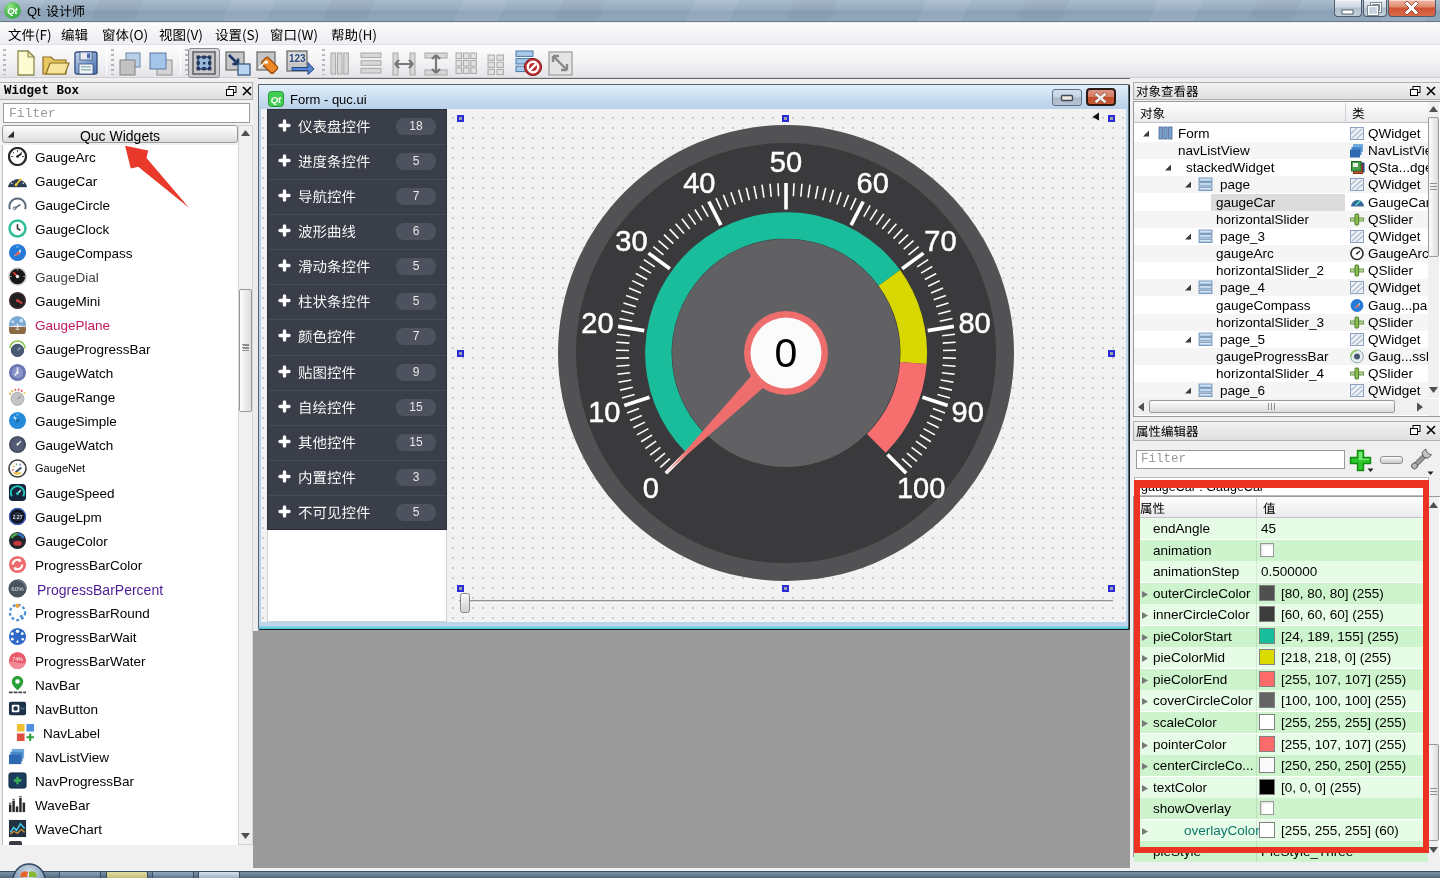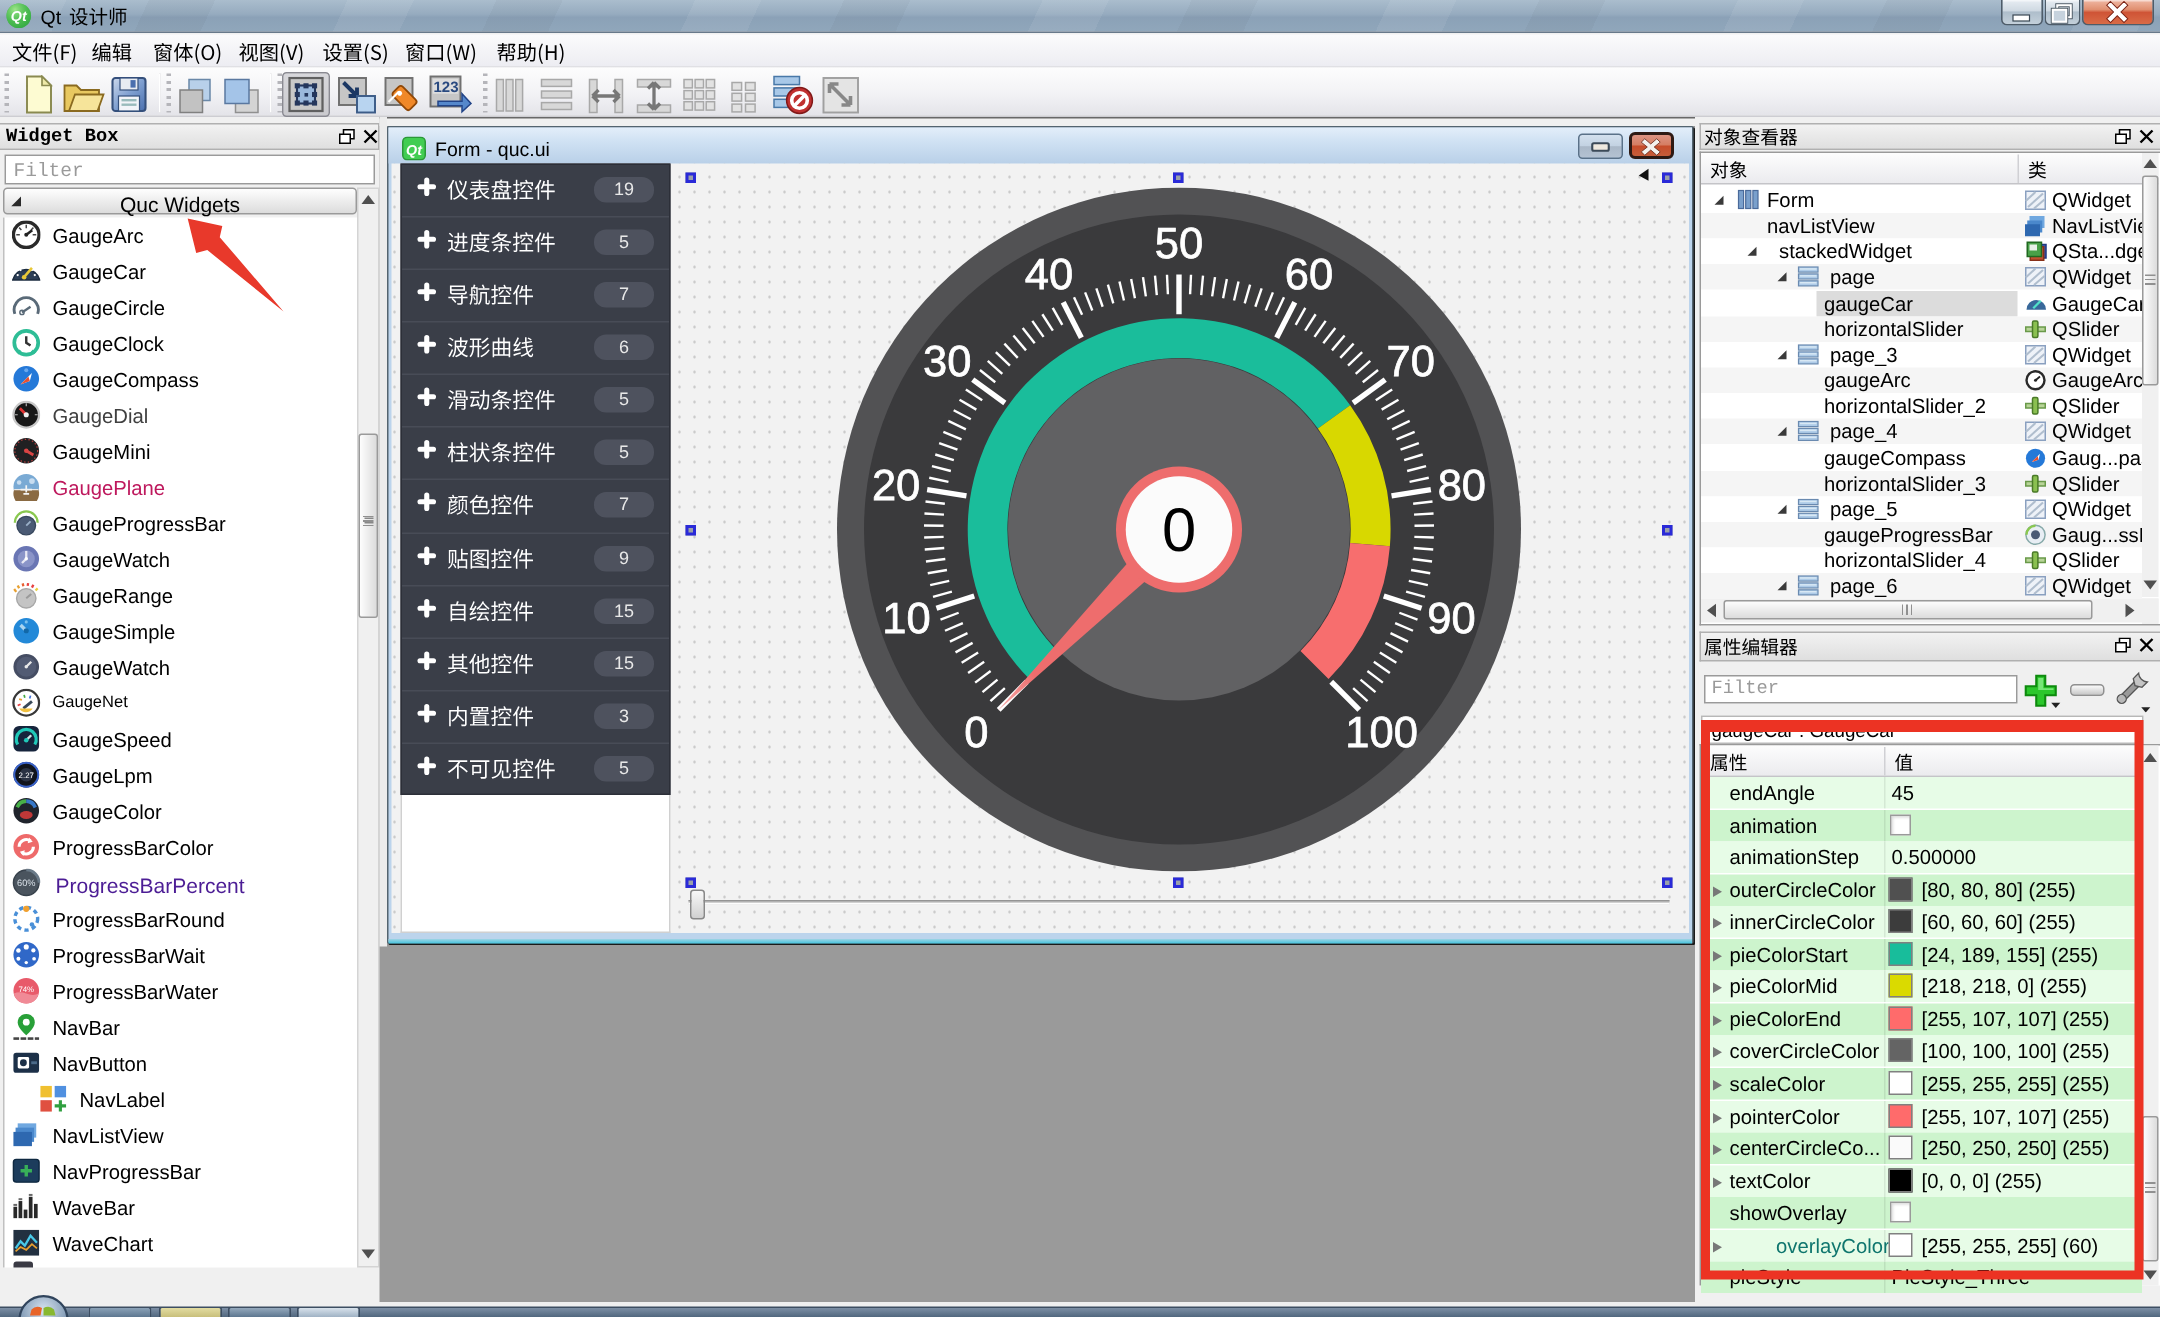--- a/index.html
+++ b/index.html
@@ -470,21 +470,21 @@
   </div>
 <div style="position:absolute;left:2px;top:699px;width:236px;height:20px">
     <svg width="19" height="19" viewBox="0 0 20 20" style="position:absolute;left:6px;top:0px">
       <rect x="1" y="3" width="18" height="14" rx="2" fill="#1c3048"></rect>
       <rect x="4" y="6" width="8" height="8" rx="1" fill="#fff"></rect>
       <circle cx="8" cy="10" r="2.4" fill="#1c3048"></circle>
       <rect x="13.5" y="9" width="4" height="2" fill="#4a6a8a"></rect>
     </svg>
     <div style="position:absolute;left:33px;top:2.5px;font-size:13.5px;color:#000">NavButton</div>
   </div>
-<div style="position:absolute;left:20px;top:723px;width:272px;height:20px">
+<div style="position:absolute;left:10px;top:723px;width:272px;height:20px">
     <svg width="19" height="19" viewBox="0 0 20 20" style="position:absolute;left:6px;top:0px">
       <rect x="1" y="1" width="8" height="8" fill="#f0c030"></rect>
       <rect x="11" y="1" width="8" height="8" fill="#5090e0"></rect>
       <rect x="1" y="11" width="8" height="8" fill="#e05040"></rect>
       <path d="M15 11 L15 19 M11 15 L19 15" stroke="#30a040" stroke-width="2.2"></path>
     </svg>
     <div style="position:absolute;left:33px;top:2.5px;font-size:13.5px;color:#000">NavLabel</div>
   </div>
 <div style="position:absolute;left:2px;top:747px;width:236px;height:20px">
     <svg width="19" height="19" viewBox="0 0 20 20" style="position:absolute;left:6px;top:0px">
@@ -547,21 +547,21 @@
     </svg></div>
 <div style="position:absolute;left:261px;top:109px;width:865px;height:513px;background:#f2f2f2;background-image:radial-gradient(circle,#cbcbcb 0.75px,rgba(0,0,0,0) 1px);background-size:10px 10px;background-position:7px 4px"></div>
 <div style="position:absolute;left:267px;top:109px;width:180px;height:421px;background:#3a3e48;border:1px solid #2c2f38"></div>
 <div style="position:absolute;left:268px;top:109px;width:178px;height:35px;"></div>
 <div class="abs" style="left:278px;top:118px;width:13px;height:13px"><svg width="13" height="13">
       <path d="M6.5 2 L6.5 11 M2 6.5 L11 6.5" stroke="#fff" stroke-width="3.4" stroke-linecap="round"></path>
     </svg></div>
 <svg style="position:absolute;left:298px;top:116px;" width="74" height="21" viewBox="0 -16 74 21">
     <path d="M7.83 -11.4115C8.4825 -10.469000000000001 9.1785 -9.193 9.4685 -8.4245L10.382 -8.9465C10.092 -9.715 9.367 -10.933 8.714500000000001 -11.8465ZM12.151 -11.339C11.629000000000001 -8.236 10.817 -5.524500000000001 9.164 -3.3930000000000002C7.714 -5.4085 6.844 -8.047500000000001 6.322 -11.121500000000001L5.2780000000000005 -10.962C5.8870000000000005 -7.54 6.8295 -4.6835 8.41 -2.5085C7.279000000000001 -1.334 5.829000000000001 -0.377 3.9295 0.3335C4.147 0.551 4.4515 0.9425 4.582 1.1745C6.452500000000001 0.435 7.917000000000001 -0.522 9.0625 -1.6820000000000002C10.1645 -0.4495 11.513 0.522 13.224 1.189C13.398000000000001 0.899 13.746 0.464 14.007000000000001 0.24650000000000002C12.296000000000001 -0.36250000000000004 10.933 -1.3195000000000001 9.845500000000001 -2.552C11.701500000000001 -4.843 12.6295 -7.772 13.2385 -11.150500000000001ZM3.857 -12.122C3.0450000000000004 -9.918000000000001 1.6965000000000001 -7.743 0.261 -6.3365C0.464 -6.090000000000001 0.7685000000000001 -5.524500000000001 0.8845000000000001 -5.2635000000000005C1.3920000000000001 -5.7855 1.885 -6.394500000000001 2.349 -7.047000000000001V1.131H3.3930000000000002V-8.685500000000001C3.9730000000000003 -9.686 4.4805 -10.7445 4.901000000000001 -11.8175Z M18.154 1.1455C18.4875 0.928 19.024 0.7395 23.069499999999998 -0.551C23.011499999999998 -0.783 22.924500000000002 -1.2035 22.8955 -1.508L19.3575 -0.4495V-3.6395000000000004C20.2275 -4.234 21.0105 -4.8865 21.634 -5.5825000000000005C22.765 -2.5375 24.795 -0.3335 27.7965 0.667C27.956000000000003 0.377 28.275 -0.043500000000000004 28.521500000000003 -0.2755C27.086 -0.6960000000000001 25.8535 -1.4065 24.853 -2.349C25.7665 -2.9145000000000003 26.825000000000003 -3.6685000000000003 27.666 -4.3790000000000004L26.767000000000003 -5.017C26.129 -4.3935 25.114 -3.6105 24.244 -3.0015C23.606 -3.7555 23.084 -4.625500000000001 22.707 -5.5825000000000005H28.043V-6.525H22.272V-7.8155H26.941000000000003V-8.714500000000001H22.272V-9.947000000000001H27.579V-10.8895H22.272V-12.180000000000001H21.17V-10.8895H16.0225V-9.947000000000001H21.17V-8.714500000000001H16.762V-7.8155H21.17V-6.525H15.4425V-5.5825000000000005H20.2565C18.879 -4.3500000000000005 16.82 -3.2335000000000003 15.022 -2.6535C15.254 -2.436 15.573 -2.0300000000000002 15.747 -1.7690000000000001C16.559 -2.059 17.4145 -2.4650000000000003 18.241 -2.9435000000000002V-0.7975C18.241 -0.2175 17.922 0.029 17.6755 0.1595C17.8495 0.3915 18.0815 0.8845000000000001 18.154 1.1455Z M34.655 -6.1770000000000005C35.467 -5.7565 36.482 -5.104 36.975 -4.640000000000001L37.525999999999996 -5.336C37.033 -5.800000000000001 36.0035 -6.409000000000001 35.206 -6.8005ZM35.728 -12.325000000000001C35.6265 -11.977 35.438 -11.4985 35.2495 -11.092500000000001H32.074V-8.5405L32.0595 -7.9750000000000005H29.7395V-7.018000000000001H31.9145C31.697 -6.133500000000001 31.1895 -5.234500000000001 30.073 -4.524C30.305 -4.3790000000000004 30.711 -3.9730000000000003 30.8705 -3.7555C32.2045 -4.625500000000001 32.7845 -5.829000000000001 33.0165 -7.018000000000001H39.7445V-5.3215C39.7445 -5.162 39.6865 -5.104 39.4835 -5.104C39.295 -5.0895 38.628 -5.0895 37.932 -5.104C38.091499999999996 -4.843 38.2365 -4.4515 38.28 -4.176C39.266 -4.176 39.903999999999996 -4.176 40.295500000000004 -4.335500000000001C40.7015 -4.495 40.832 -4.785 40.832 -5.307V-7.018000000000001H42.862V-7.9750000000000005H40.832V-11.092500000000001H36.424L36.9025 -12.093ZM34.7565 -9.3815C35.525 -9.0045 36.453 -8.41 36.9025 -7.9750000000000005H33.147L33.161500000000004 -8.526V-10.1935H39.7445V-7.9750000000000005H36.9315L37.4825 -8.642000000000001C37.004 -9.0915 36.0615 -9.657 35.293 -10.005ZM31.291 -3.7845V-0.2175H29.6525V0.754H42.8475V-0.2175H41.2235V-3.7845ZM32.306 -0.2175V-2.9000000000000004H34.249V-0.2175ZM35.2495 -0.2175V-2.9000000000000004H37.1925V-0.2175ZM38.2075 -0.2175V-2.9000000000000004H40.165V-0.2175Z M53.5775 -8.018500000000001C54.491 -7.192 55.7235 -6.0175 56.318 -5.3505L57.0285 -6.061C56.3905 -6.713500000000001 55.158 -7.83 54.2445 -8.613000000000001ZM51.620000000000005 -8.5985C50.9385 -7.641500000000001 49.88 -6.67 48.865 -6.0175C49.068 -5.829000000000001 49.416 -5.394 49.5465 -5.191C50.5905 -5.945 51.794 -7.1195 52.577 -8.2505ZM45.878 -12.194500000000001V-9.367H44.1235V-8.3375H45.878V-4.872C45.153 -4.625500000000001 44.486 -4.4225 43.964 -4.263L44.2105 -3.1755L45.878 -3.7845V-0.232C45.878 -0.029 45.8055 0.029 45.6315 0.029C45.4575 0.043500000000000004 44.892 0.043500000000000004 44.2685 0.029C44.4135 0.319 44.544 0.7685000000000001 44.573 1.0295C45.4865 1.044 46.0665 1.0005 46.4 0.8410000000000001C46.7625 0.667 46.893 0.36250000000000004 46.893 -0.232V-4.147L48.459 -4.7125L48.285 -5.713L46.893 -5.220000000000001V-8.3375H48.401V-9.367H46.893V-12.194500000000001ZM48.314 -0.29000000000000004V0.6815H57.478V-0.29000000000000004H53.4905V-3.9295H56.4485V-4.901000000000001H49.4885V-3.9295H52.3885V-0.29000000000000004ZM52.025999999999996 -11.9335C52.229 -11.484 52.4755 -10.904 52.6495 -10.425500000000001H48.8215V-7.888000000000001H49.8075V-9.4685H56.289V-8.033000000000001H57.333V-10.425500000000001H53.824C53.65 -10.933 53.331 -11.629000000000001 53.041 -12.194500000000001Z M62.5965 -4.944500000000001V-3.886H66.758V1.1600000000000001H67.8455V-3.886H71.8185V-4.944500000000001H67.8455V-8.149000000000001H71.1805V-9.207500000000001H67.8455V-12.006H66.758V-9.207500000000001H64.815C65.0035 -9.860000000000001 65.163 -10.556000000000001 65.308 -11.2375L64.264 -11.455C63.9305 -9.5555 63.3215 -7.6850000000000005 62.4805 -6.4815000000000005C62.7415 -6.351 63.2055 -6.090000000000001 63.408500000000004 -5.9305C63.8 -6.5395 64.1625 -7.308000000000001 64.467 -8.149000000000001H66.758V-4.944500000000001ZM61.886 -12.122C61.103 -9.932500000000001 59.827 -7.7575 58.464 -6.3365C58.6525 -6.090000000000001 58.9715 -5.524500000000001 59.0875 -5.2635000000000005C59.5515 -5.7565 59.9865 -6.3365 60.4215 -6.96V1.131H61.4655V-8.656500000000001C62.0165 -9.6715 62.5095 -10.7445 62.9155 -11.8175Z" fill="#ffffff"></path>
   </svg>
-<div style="position:absolute;left:396px;top:118px;width:40px;height:17px;background:#4e525e;border-radius:8px;color:#e8e8e8;font-size:12px;text-align:center;line-height:17px">19</div>
+<div style="position:absolute;left:396px;top:118px;width:40px;height:17px;background:#4e525e;border-radius:8px;color:#e8e8e8;font-size:12px;text-align:center;line-height:17px">18</div>
 <div style="position:absolute;left:268px;top:144px;width:178px;height:35px;border-top:1px solid #484c57;"></div>
 <div class="abs" style="left:278px;top:153px;width:13px;height:13px"><svg width="13" height="13">
       <path d="M6.5 2 L6.5 11 M2 6.5 L11 6.5" stroke="#fff" stroke-width="3.4" stroke-linecap="round"></path>
     </svg></div>
 <svg style="position:absolute;left:298px;top:151px;" width="74" height="21" viewBox="0 -16 74 21">
     <path d="M1.1745 -11.281C1.9720000000000002 -10.556000000000001 2.9435000000000002 -9.4975 3.3930000000000002 -8.8305L4.234 -9.5265C3.7555 -10.1645 2.7550000000000003 -11.165000000000001 1.9575 -11.8755ZM10.440000000000001 -11.8755V-9.541H8.047500000000001V-11.8755H6.9745V-9.541H4.915500000000001V-8.497H6.9745V-6.8005L6.9455 -5.9015H4.8285V-4.8575H6.8295C6.612 -3.7555 6.133500000000001 -2.6825 5.046 -1.856C5.2780000000000005 -1.6965000000000001 5.684 -1.2905 5.829000000000001 -1.073C7.1195 -2.059 7.6850000000000005 -3.4655 7.902500000000001 -4.8575H10.440000000000001V-1.1600000000000001H11.5275V-4.8575H13.688V-5.9015H11.5275V-8.497H13.398000000000001V-9.541H11.5275V-11.8755ZM8.047500000000001 -8.497H10.440000000000001V-5.9015H8.018500000000001L8.047500000000001 -6.7860000000000005ZM3.7990000000000004 -6.931H0.7250000000000001V-5.916H2.726V-1.7545000000000002C2.0735 -1.508 1.3195000000000001 -0.87 0.551 -0.029L1.276 0.9570000000000001C2.0300000000000002 -0.029 2.7405 -0.8845000000000001 3.2335000000000003 -0.8845000000000001C3.5525 -0.8845000000000001 4.016500000000001 -0.406 4.625500000000001 -0.029C5.626 0.609 6.844 0.7685000000000001 8.642000000000001 0.7685000000000001C10.0195 0.7685000000000001 12.6295 0.6815 13.659 0.6235C13.6735 0.3045 13.8475 -0.2175 13.978000000000002 -0.5075000000000001C12.5715 -0.34800000000000003 10.382 -0.232 8.671000000000001 -0.232C7.032500000000001 -0.232 5.814500000000001 -0.3335 4.8575 -0.928C4.3790000000000004 -1.2325000000000002 4.0745000000000005 -1.508 3.7990000000000004 -1.6675Z M20.097 -9.338000000000001V-8.076500000000001H17.7625V-7.1775H20.097V-4.7705H25.7375V-7.1775H28.0865V-8.076500000000001H25.7375V-9.338000000000001H24.6645V-8.076500000000001H21.141V-9.338000000000001ZM24.6645 -7.1775V-5.6405H21.141V-7.1775ZM25.4765 -2.9435000000000002C24.8385 -2.1895000000000002 23.939500000000002 -1.595 22.8955 -1.131C21.866 -1.6095000000000002 21.025 -2.2185 20.416 -2.9435000000000002ZM17.9655 -3.8425000000000002V-2.9435000000000002H19.8505L19.3575 -2.7405C19.951999999999998 -1.9285 20.7495 -1.247 21.7065 -0.6815C20.3435 -0.24650000000000002 18.821 0.0145 17.284 0.14500000000000002C17.4435 0.3915 17.6465 0.812 17.719 1.073C19.5315 0.87 21.3005 0.5075000000000001 22.852 -0.1015C24.2875 0.5365 25.984 0.9425 27.811 1.1600000000000001C27.9415 0.8845000000000001 28.217 0.4495 28.448999999999998 0.2175C26.854 0.07250000000000001 25.360500000000002 -0.2175 24.07 -0.667C25.346 -1.3485 26.4045 -2.2765 27.0715 -3.5235000000000003L26.39 -3.886L26.201500000000003 -3.8425000000000002ZM21.3585 -11.9915C21.561500000000002 -11.614500000000001 21.779 -11.150500000000001 21.9385 -10.7445H16.327V-6.7860000000000005C16.327 -4.625500000000001 16.2255 -1.5225000000000002 15.0365 0.667C15.312 0.754 15.7905 0.9860000000000001 16.008 1.1600000000000001C17.226 -1.131 17.4145 -4.4805 17.4145 -6.8005V-9.715H28.246000000000002V-10.7445H23.171C22.997 -11.2085 22.707 -11.7885 22.446 -12.252500000000001Z M33.35 -2.6390000000000002C32.654 -1.7545000000000002 31.349 -0.6960000000000001 30.392 -0.14500000000000002C30.624 0.029 30.943 0.3915 31.117 0.6235C32.103 -0.0145 33.4515 -1.218 34.22 -2.2475ZM38.1205 -2.1025C39.1355 -1.276 40.31 -0.08700000000000001 40.861000000000004 0.6815L41.6875 0.058C41.122 -0.7250000000000001 39.903999999999996 -1.8705 38.9035 -2.668ZM38.6715 -9.903500000000001C38.048 -9.1495 37.236000000000004 -8.497 36.279 -7.946000000000001C35.3655 -8.4825 34.5825 -9.106 33.988 -9.845500000000001L34.046 -9.903500000000001ZM34.481 -12.209000000000001C33.727000000000004 -10.8895 32.2335 -9.3815 30.073 -8.3375C30.3195 -8.178 30.6675 -7.801 30.856 -7.54C31.7695 -8.033000000000001 32.567 -8.584 33.263 -9.1785C33.8285 -8.5115 34.4955 -7.917000000000001 35.2495 -7.4095C33.5095 -6.583 31.4795 -6.061 29.5075 -5.7855C29.7105 -5.539000000000001 29.928 -5.0895 30.015 -4.814C32.1755 -5.162 34.394 -5.7855 36.279 -6.7860000000000005C38.0045 -5.8580000000000005 40.078 -5.234500000000001 42.3255 -4.915500000000001C42.4705 -5.205500000000001 42.746 -5.655 42.978 -5.8870000000000005C40.89 -6.148000000000001 38.947 -6.641 37.323 -7.3950000000000005C38.5845 -8.207 39.643 -9.222000000000001 40.339 -10.454500000000001L39.614000000000004 -10.904L39.411 -10.846H34.8725C35.177 -11.223 35.438 -11.600000000000001 35.67 -11.977ZM35.6845 -5.6985V-4.1615H31.1315V-3.19H35.6845V-0.043500000000000004C35.6845 0.116 35.6265 0.1595 35.467 0.1595C35.3075 0.17400000000000002 34.7275 0.17400000000000002 34.1765 0.14500000000000002C34.3215 0.42050000000000004 34.466499999999996 0.8265 34.51 1.102C35.351 1.102 35.9165 1.102 36.2935 0.9425C36.685 0.783 36.786500000000004 0.5075000000000001 36.786500000000004 -0.043500000000000004V-3.19H41.354V-4.1615H36.786500000000004V-5.6985Z M53.5775 -8.018500000000001C54.491 -7.192 55.7235 -6.0175 56.318 -5.3505L57.0285 -6.061C56.3905 -6.713500000000001 55.158 -7.83 54.2445 -8.613000000000001ZM51.620000000000005 -8.5985C50.9385 -7.641500000000001 49.88 -6.67 48.865 -6.0175C49.068 -5.829000000000001 49.416 -5.394 49.5465 -5.191C50.5905 -5.945 51.794 -7.1195 52.577 -8.2505ZM45.878 -12.194500000000001V-9.367H44.1235V-8.3375H45.878V-4.872C45.153 -4.625500000000001 44.486 -4.4225 43.964 -4.263L44.2105 -3.1755L45.878 -3.7845V-0.232C45.878 -0.029 45.8055 0.029 45.6315 0.029C45.4575 0.043500000000000004 44.892 0.043500000000000004 44.2685 0.029C44.4135 0.319 44.544 0.7685000000000001 44.573 1.0295C45.4865 1.044 46.0665 1.0005 46.4 0.8410000000000001C46.7625 0.667 46.893 0.36250000000000004 46.893 -0.232V-4.147L48.459 -4.7125L48.285 -5.713L46.893 -5.220000000000001V-8.3375H48.401V-9.367H46.893V-12.194500000000001ZM48.314 -0.29000000000000004V0.6815H57.478V-0.29000000000000004H53.4905V-3.9295H56.4485V-4.901000000000001H49.4885V-3.9295H52.3885V-0.29000000000000004ZM52.025999999999996 -11.9335C52.229 -11.484 52.4755 -10.904 52.6495 -10.425500000000001H48.8215V-7.888000000000001H49.8075V-9.4685H56.289V-8.033000000000001H57.333V-10.425500000000001H53.824C53.65 -10.933 53.331 -11.629000000000001 53.041 -12.194500000000001Z M62.5965 -4.944500000000001V-3.886H66.758V1.1600000000000001H67.8455V-3.886H71.8185V-4.944500000000001H67.8455V-8.149000000000001H71.1805V-9.207500000000001H67.8455V-12.006H66.758V-9.207500000000001H64.815C65.0035 -9.860000000000001 65.163 -10.556000000000001 65.308 -11.2375L64.264 -11.455C63.9305 -9.5555 63.3215 -7.6850000000000005 62.4805 -6.4815000000000005C62.7415 -6.351 63.2055 -6.090000000000001 63.408500000000004 -5.9305C63.8 -6.5395 64.1625 -7.308000000000001 64.467 -8.149000000000001H66.758V-4.944500000000001ZM61.886 -12.122C61.103 -9.932500000000001 59.827 -7.7575 58.464 -6.3365C58.6525 -6.090000000000001 58.9715 -5.524500000000001 59.0875 -5.2635000000000005C59.5515 -5.7565 59.9865 -6.3365 60.4215 -6.96V1.131H61.4655V-8.656500000000001C62.0165 -9.6715 62.5095 -10.7445 62.9155 -11.8175Z" fill="#ffffff"></path>
   </svg>
 <div style="position:absolute;left:396px;top:153px;width:40px;height:17px;background:#4e525e;border-radius:8px;color:#e8e8e8;font-size:12px;text-align:center;line-height:17px">5</div>
 <div style="position:absolute;left:268px;top:179px;width:178px;height:35px;border-top:1px solid #484c57;"></div>
 <div class="abs" style="left:278px;top:188px;width:13px;height:13px"><svg width="13" height="13">

